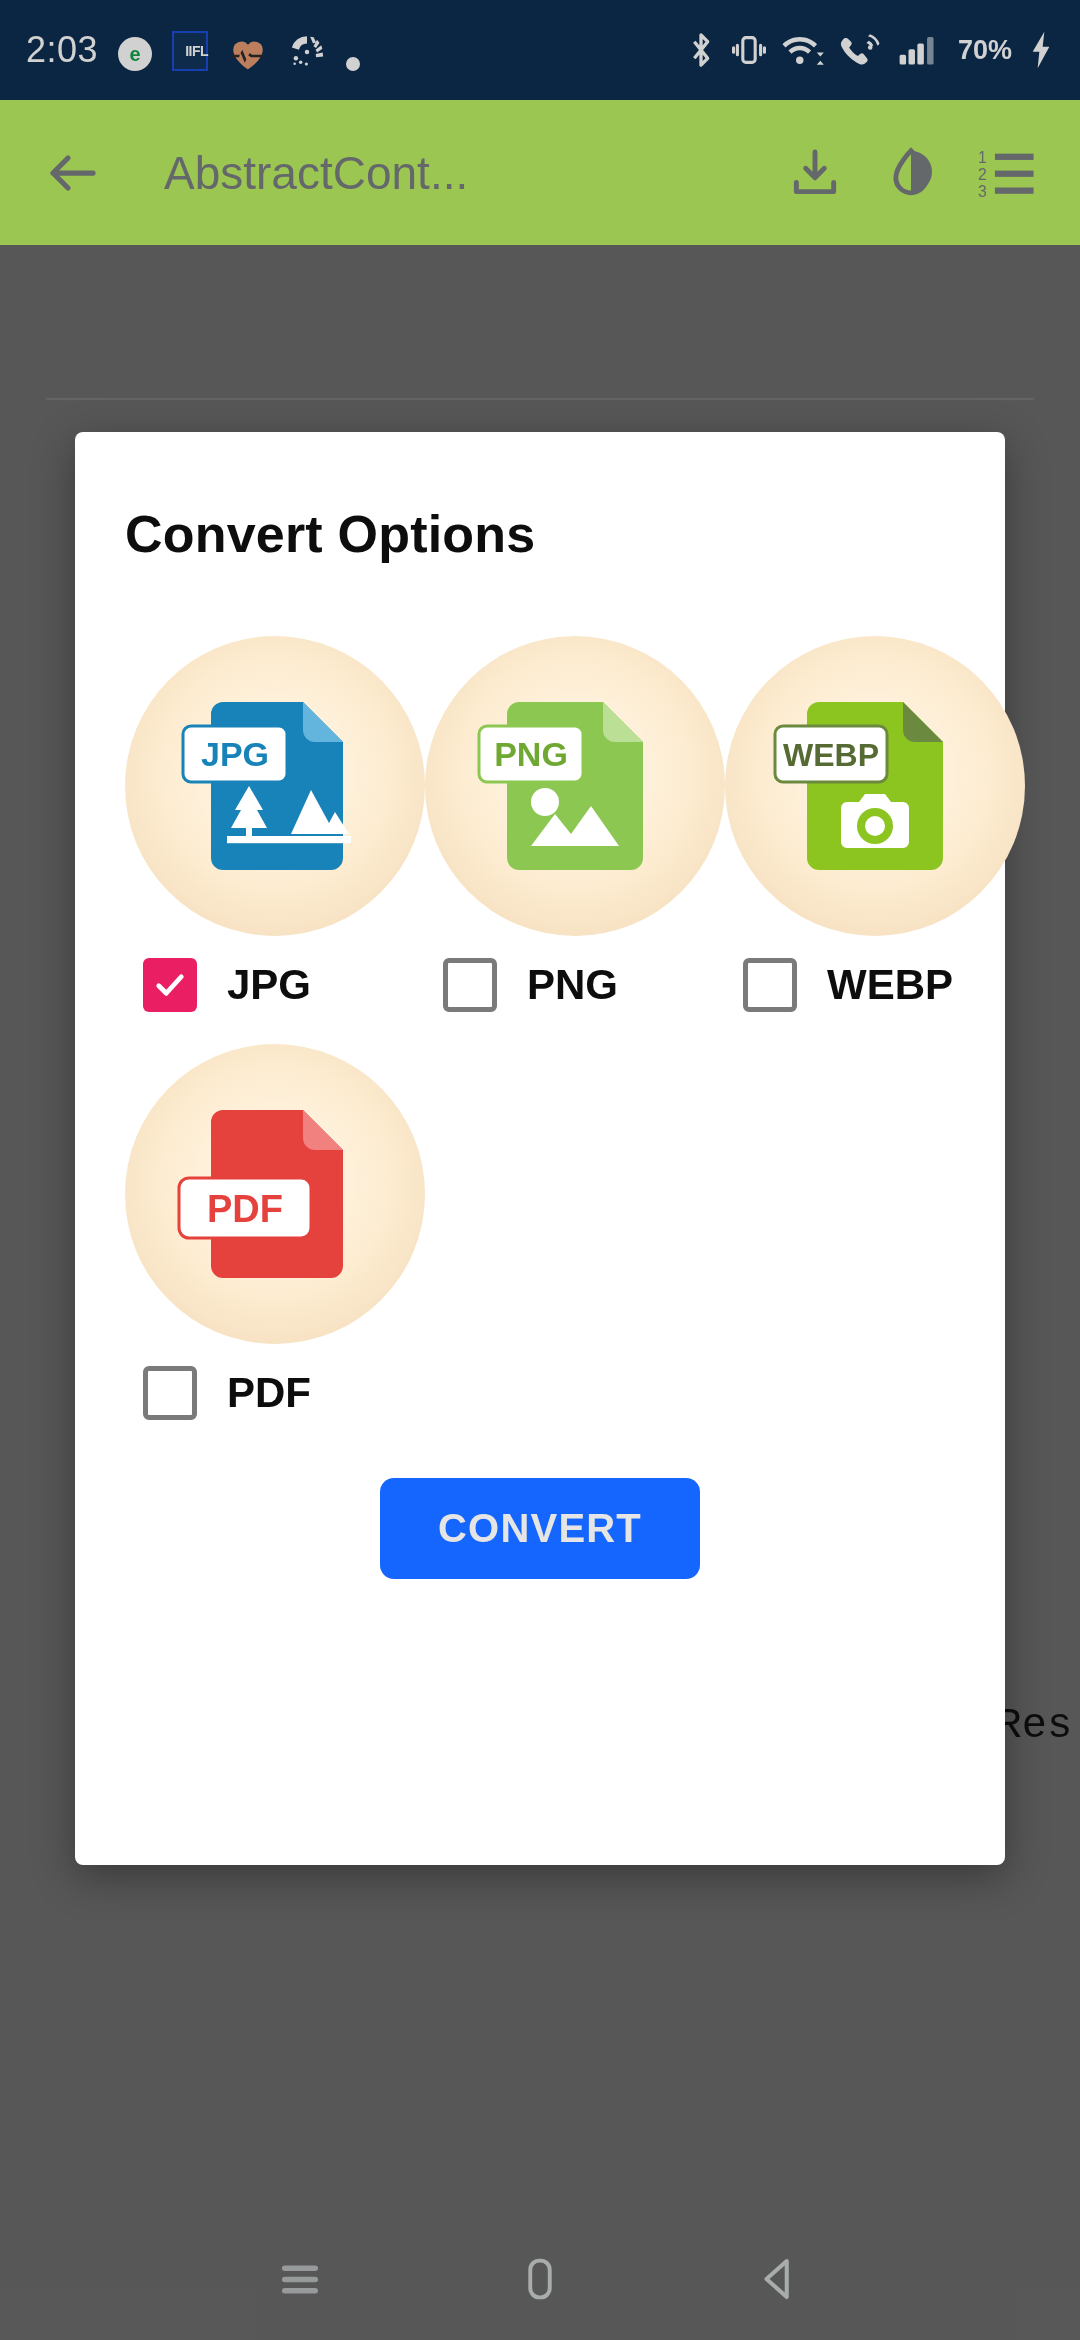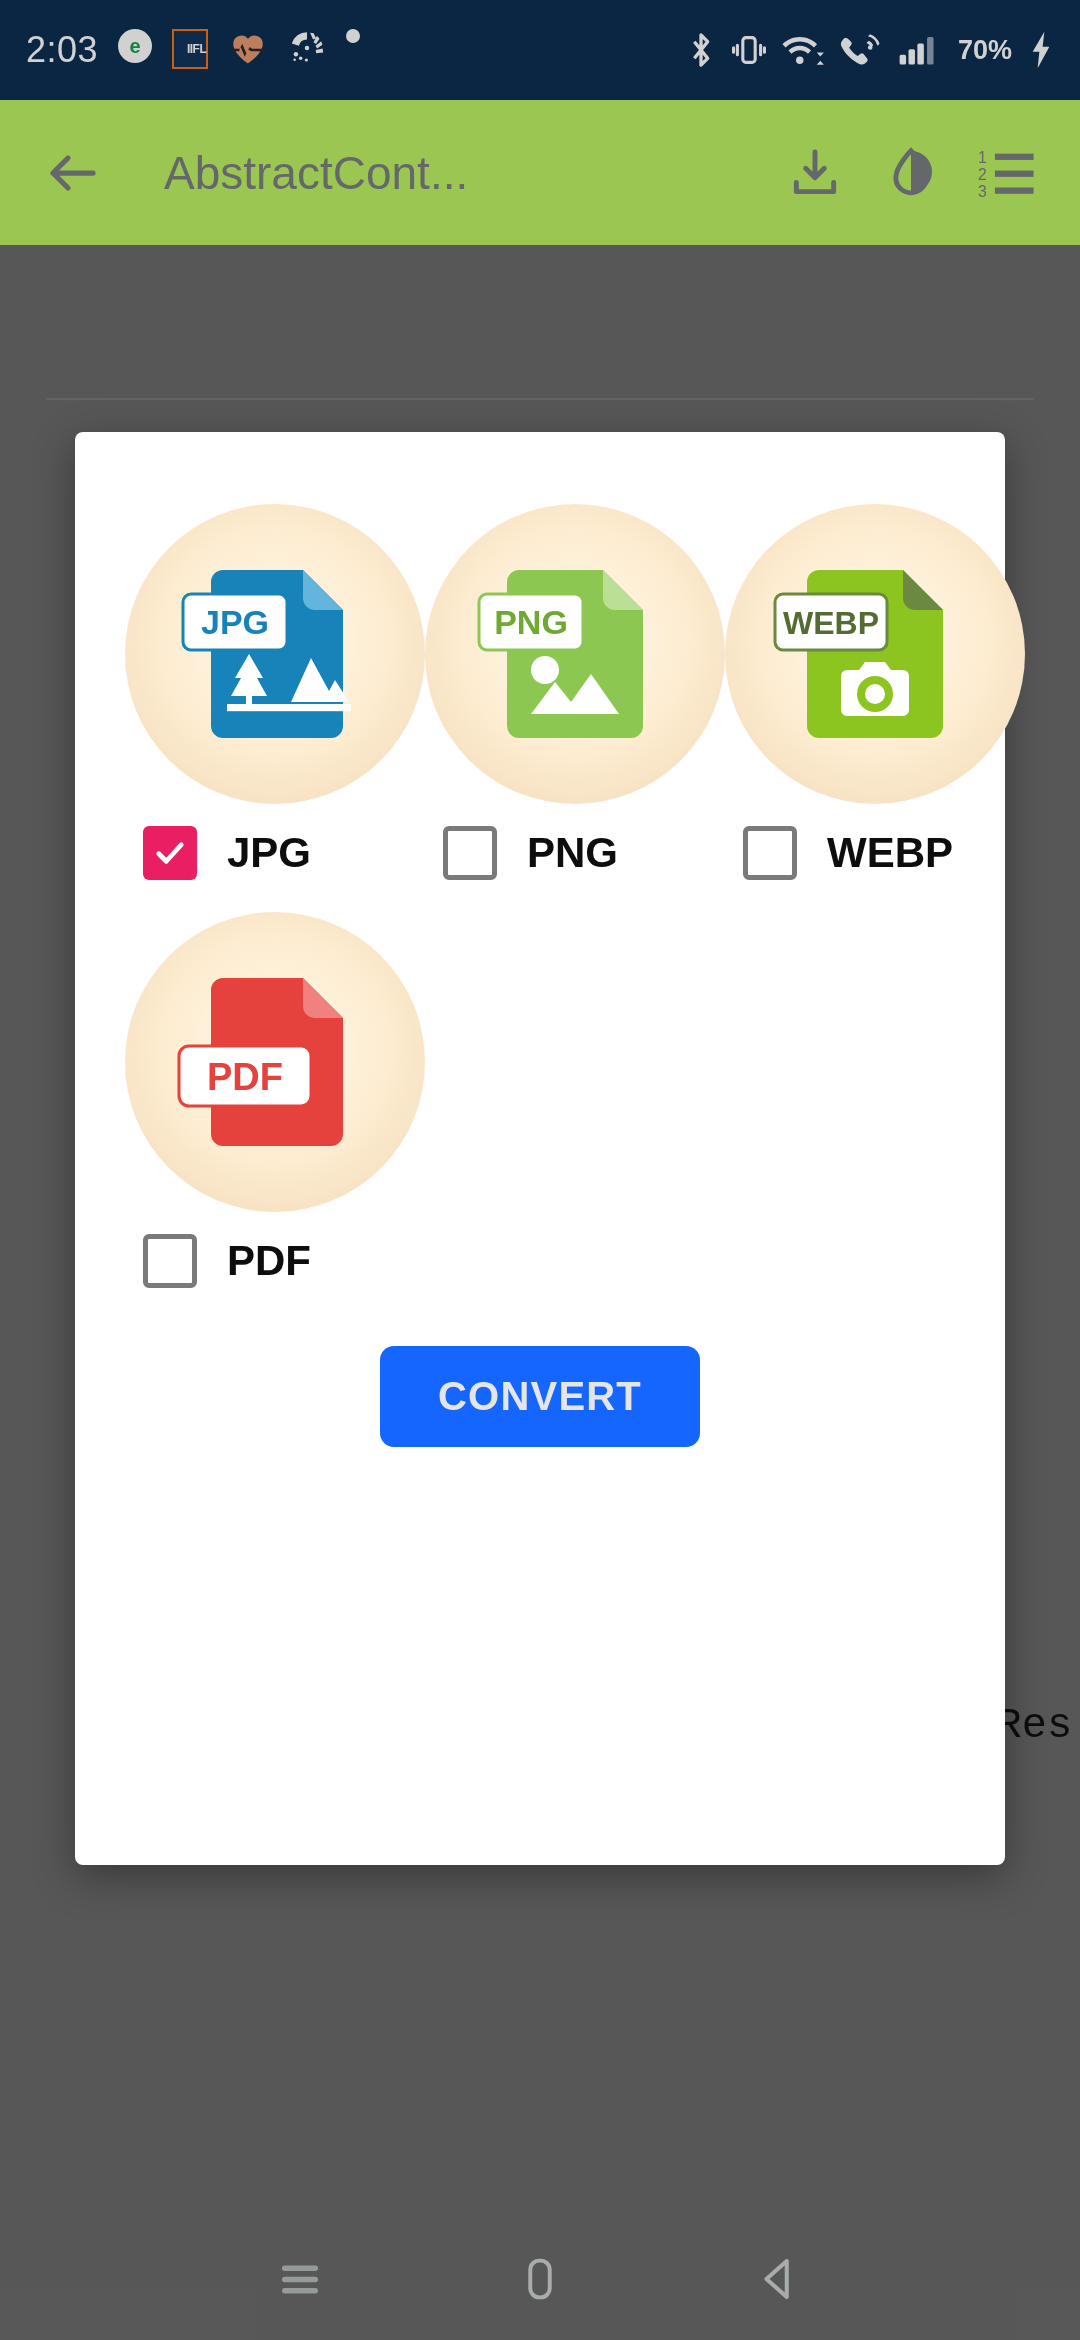--- a/index.html
+++ b/index.html
@@ -14,34 +14,34 @@
   
   #app-background { position:absolute; inset:0; }
 
   .statusbar {
     position:absolute; top:0; left:0; width:1080px; height:100px;
     background:#0e2f52;
     display:flex; align-items:center; justify-content:space-between;
     padding:0 26px;
     color:#ffffff;
   }
-  .sb-left { display:flex; align-items:flex-start; gap:20px; }
+  .sb-left { display:flex; align-items:flex-end; gap:20px; }
   .sb-right { display:flex; align-items:center; gap:16px; }
   .sb-time { font-size:36px; letter-spacing:.5px; font-weight:400; }
   .sb-ico { display:inline-flex; align-items:center; justify-content:center; }
 
   .ico-e {
     width:34px;height:34px;border-radius:50%;background:#ffffff;
     color:#16a34a;font-size:20px;font-weight:700;
     display:flex;align-items:center;justify-content:center;
   }
   .ico-iifl {
-    width:36px;height:40px;background:#12355c;border:2px solid #f97316;
+    width:36px;height:40px;background:#12355c;border:2px solid #1d4ed8;
     display:flex;align-items:center;justify-content:center;
-    font-size:12px;color:#fff;font-weight:700;letter-spacing:-.5px;padding-left:13px;
+    font-size:14px;color:#fff;font-weight:700;letter-spacing:-.5px;padding-left:13px;
   }
   .ico-dot { width:14px;height:14px;border-radius:50%;background:#fff; }
   .sb-pct { font-size:27px; font-weight:700; margin-left:2px;}
 
   .appbar {
     position:absolute; top:100px; left:0; width:1080px; height:145px;
     background:#bef264;
     display:flex; align-items:center; padding:0 30px; gap:10px;
   }
   .appbar-title {
@@ -293,20 +293,21 @@
         <path fill="none" stroke="#cfd2d3" stroke-width="1.8" stroke-linejoin="round" d="M15 4L6 12l9 8z"></path>
       </svg>
     </span>
   </div>
 </div>
 
 <div id="scrim"></div>
 
 <div class="dialog">
 
+  <div class="dialog-title">Convert Options</div>
 
   <div class="grid">
 
     <div class="cell">
       <div class="thumb-wrap">
         <svg width="240" height="240" viewBox="0 0 120 120">
           <path fill="#1883b8" d="M28 18h46l20 20v58a6 6 0 01-6 6H34a6 6 0 01-6-6V24a6 6 0 016-6z"></path>
           <path fill="#63b5dd" d="M74 18l20 20H80a6 6 0 01-6-6z"></path>
           <rect x="14" y="30" width="52" height="28" rx="4" fill="#ffffff" stroke="#1883b8" stroke-width="1.5"></rect>
           <text x="40" y="50" text-anchor="middle" font-size="17" font-weight="700" fill="#1883b8" font-family="Liberation Sans">JPG</text>

